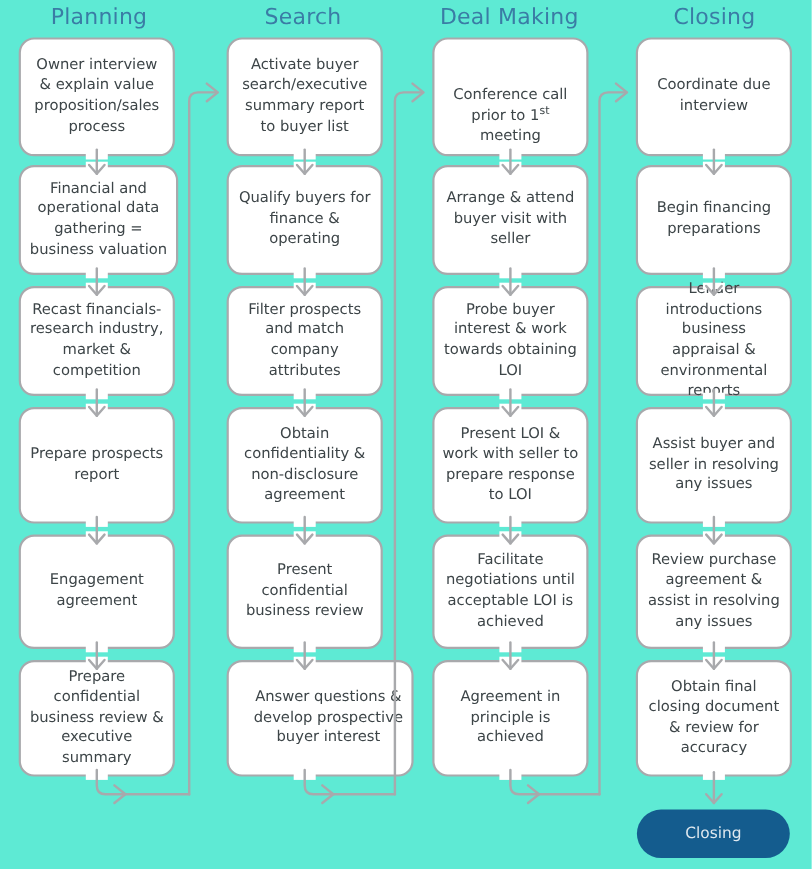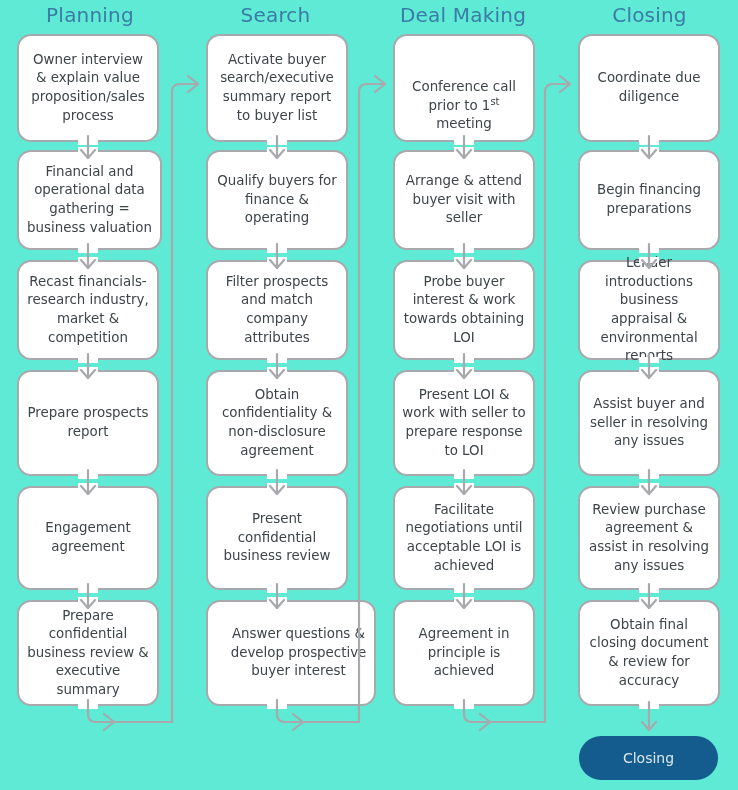--- a/index.html
+++ b/index.html
@@ -119,21 +119,21 @@
 
   <div class="node" style="left:393px; top:34px;  width:142px; height:108px;">
     <span>Conference call<br>prior to 1<sup>st</sup> meeting</span>
   </div>
   <div class="node" style="left:393px; top:150px; width:142px; height:100px;">Arrange &amp; attend buyer visit with seller</div>
   <div class="node" style="left:393px; top:260px; width:142px; height:100px;">Probe buyer interest &amp; work towards obtaining LOI</div>
   <div class="node" style="left:393px; top:370px; width:142px; height:106px;">Present LOI &amp; work with seller to prepare response to LOI</div>
   <div class="node" style="left:393px; top:486px; width:142px; height:104px;">Facilitate negotiations until acceptable LOI is achieved</div>
   <div class="node" style="left:393px; top:600px; width:142px; height:106px;">Agreement in principle is achieved</div>
 
-  <div class="node" style="left:578px; top:34px;  width:142px; height:108px;">Coordinate due diligence</div>
+  <div class="node" style="left:578px; top:34px;  width:142px; height:108px;">Coordinate due interview</div>
   <div class="node" style="left:578px; top:150px; width:142px; height:100px;">Begin financing preparations</div>
   <div class="node" style="left:578px; top:260px; width:142px; height:100px;">Lender introductions business appraisal &amp; environmental reports</div>
   <div class="node" style="left:578px; top:370px; width:142px; height:106px;">Assist buyer and seller in resolving any issues</div>
   <div class="node" style="left:578px; top:486px; width:142px; height:104px;">Review purchase agreement &amp; assist in resolving any issues</div>
   <div class="node" style="left:578px; top:600px; width:142px; height:106px;">Obtain final closing document &amp; review for accuracy</div>
 
   <div class="pill" style="left:579px; top:736px; width:139px; height:44px;">Closing</div>
 
   <div class="gap" style="left:78px;  top:139px; width:20px; height:6px;"></div>
   <div class="gap" style="left:78px;  top:147px; width:20px; height:6px;"></div>

